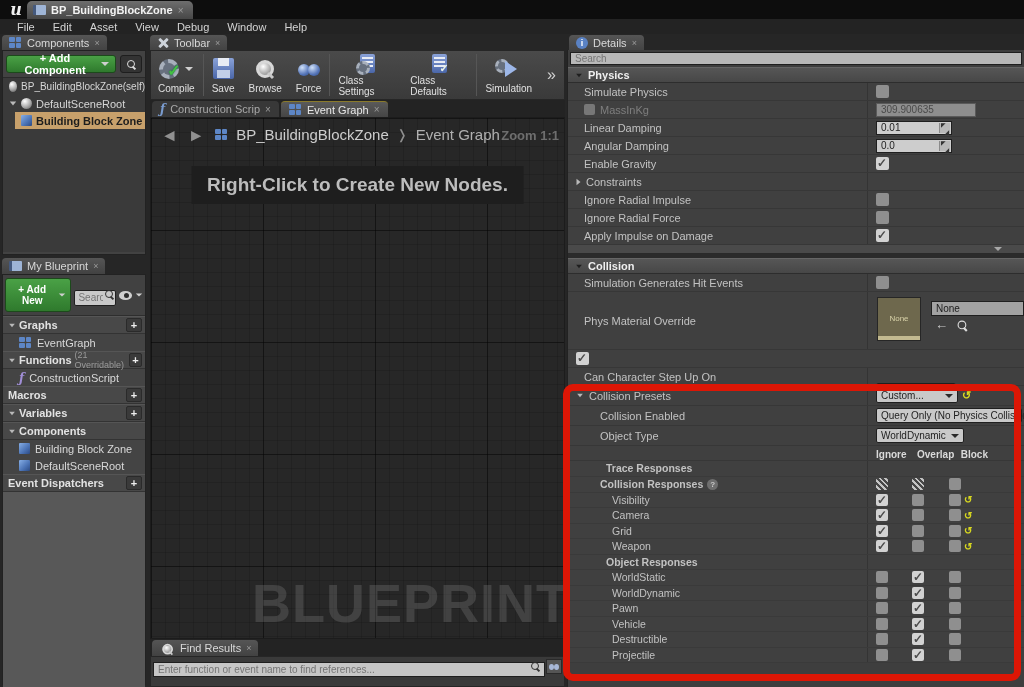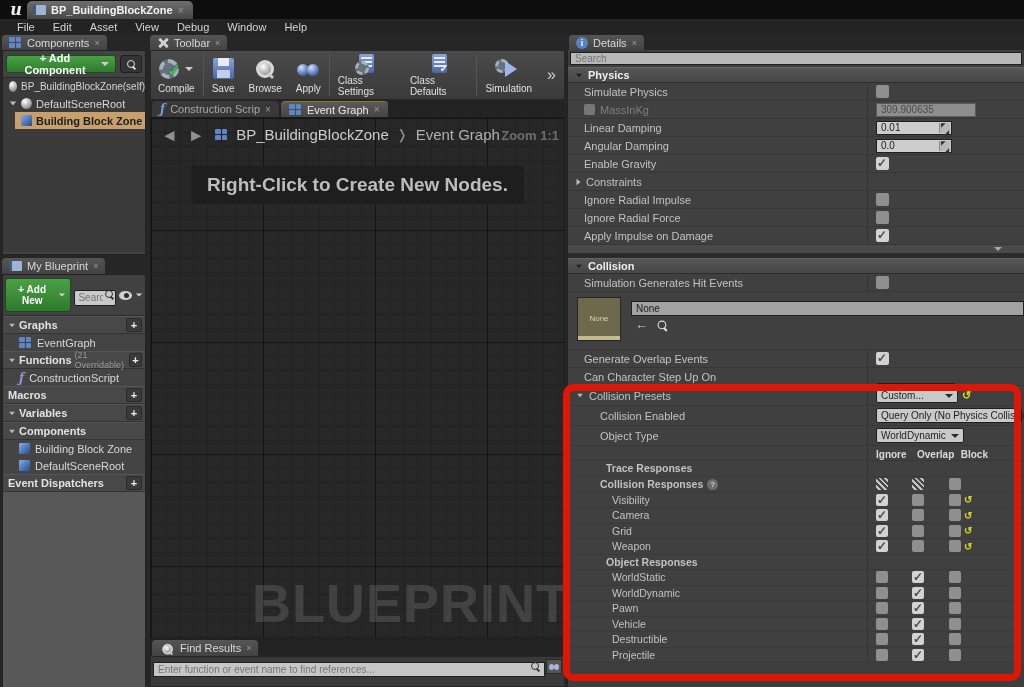--- a/index.html
+++ b/index.html
@@ -403,21 +403,21 @@
     <div class="tbtn">
       <span class="ic-wrap">
           <span class="mag-big"></span>
         </span>
       <span>Browse</span>
     </div>
     <div class="tbtn">
       <span class="ic-wrap">
           <span class="binoc"></span>
         </span>
-      <span>Apply</span>
+      <span>Force</span>
     </div>
     <div class="tsep"></div>
     <div class="tbtn">
       <span class="ic-wrap" style="position:relative;">
         <span class="doc-blue"></span>
           <span class="gear-sm"></span>
       </span>
       <span>Class Settings</span>
     </div>
     <div class="tbtn">
@@ -601,38 +601,38 @@
     <div class="d-row">
       <div class="name">
           <span>Simulation Generates Hit Events</span>
         </div>
       <div class="val">
           <span class="cb cb-off"></span>
         </div>
     </div>
 
     <div class="d-row" style="height:58px;">
+      <div class="name">
+          <span>Phys Material Override</span>
+        </div>
       <div class="val" style="align-items:flex-start; padding-top:5px;">
         <span class="thumb">
           <span>None</span>
         </span>
         <span class="asset-box">
           <span class="asset-field">None</span>
           <span class="asset-ops">
             <span class="arrow-left">←</span>
             <span class="mag" style="transform:scale(1.1);"></span>
           </span>
         </span>
       </div>
     </div>
 
     <div class="d-row">
-      <div class="name">
-          <span>Generate Overlap Events</span>
-        </div>
       <div class="val">
           <span class="cb cb-on"></span>
         </div>
     </div>
     <div class="d-row">
       <div class="name">
           <span>Can Character Step Up On</span>
         </div>
       <div class="val">
           <span class="dd" style="width:80px;margin-top:27px;">

